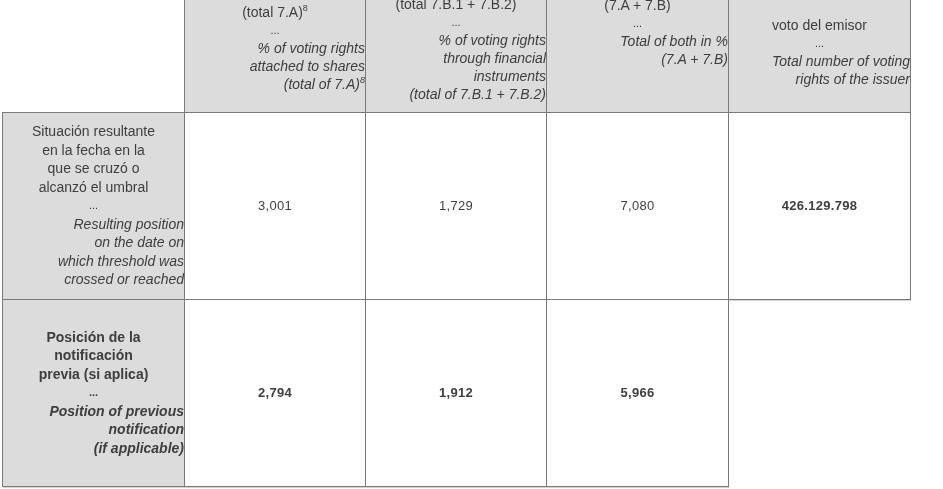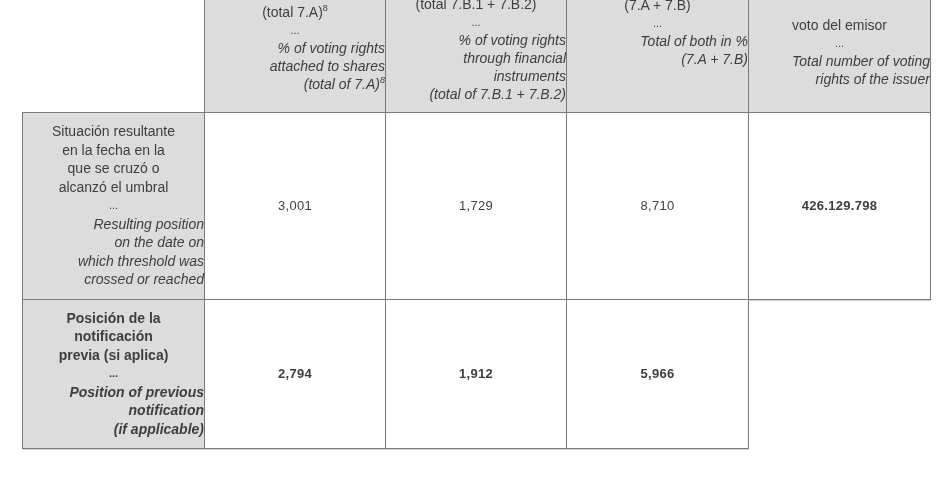--- a/index.html
+++ b/index.html
@@ -11,21 +11,21 @@
   body {
     width: 943px; height: 489px;
     background: #ffffff;
     overflow: hidden;
     position: relative;
     font-family: "Liberation Sans", "DejaVu Sans", sans-serif;
     color: var(--text);
   }
   table.doc-table {
     position: absolute;
-    left: 22px; top: 0;
+    left: 2px; top: 0;
     border-collapse: collapse;
     table-layout: fixed;
     width: 908px;
   }
   td { padding: 0; text-align: center; vertical-align: middle; }
 
   
   td.hd {
     background: var(--header-bg);
     border: 1px solid var(--border);
@@ -56,21 +56,21 @@
   }
   td.blank-cell { border: none; background: transparent; }
 
   .es, .en { white-space: pre-line; }
   .en { font-style: italic; text-align: right; }
   .dots { font-size: 11px; }
   sup { font-size: 9px; line-height: 0; }
 
   tr.r-head { height: 112px; }
   tr.r1 { height: 187px; }
-  tr.r2 { height: 149px; }
+  tr.r2 { height: 187px; }
 
   .shadow-b { box-shadow: 0 2px 0 rgba(130,130,130,0.35); font-weight: bold; }
 </style>
 </head>
 <body>
 
 <div>
   <table class="doc-table">
     <colgroup>
       <col style="width:182px">
@@ -134,21 +134,21 @@
 que se cruzó o
 alcanzó el umbral</div>
           <div class="dots">...</div>
           <div class="en">Resulting position
 on the date on
 which threshold was
 crossed or reached</div>
         </td>
         <td class="val">3,001</td>
         <td class="val">1,729</td>
-        <td class="val">8,710</td>
+        <td class="val">7,080</td>
         <td class="val shadow-b">426.129.798</td>
       </tr>
 
       <tr class="r2">
         <td class="lbl shadow-b">
           <div class="es">Posición de la
 notificación
 previa (si aplica)</div>
           <div class="dots">...</div>
           <div class="en">Position of previous

